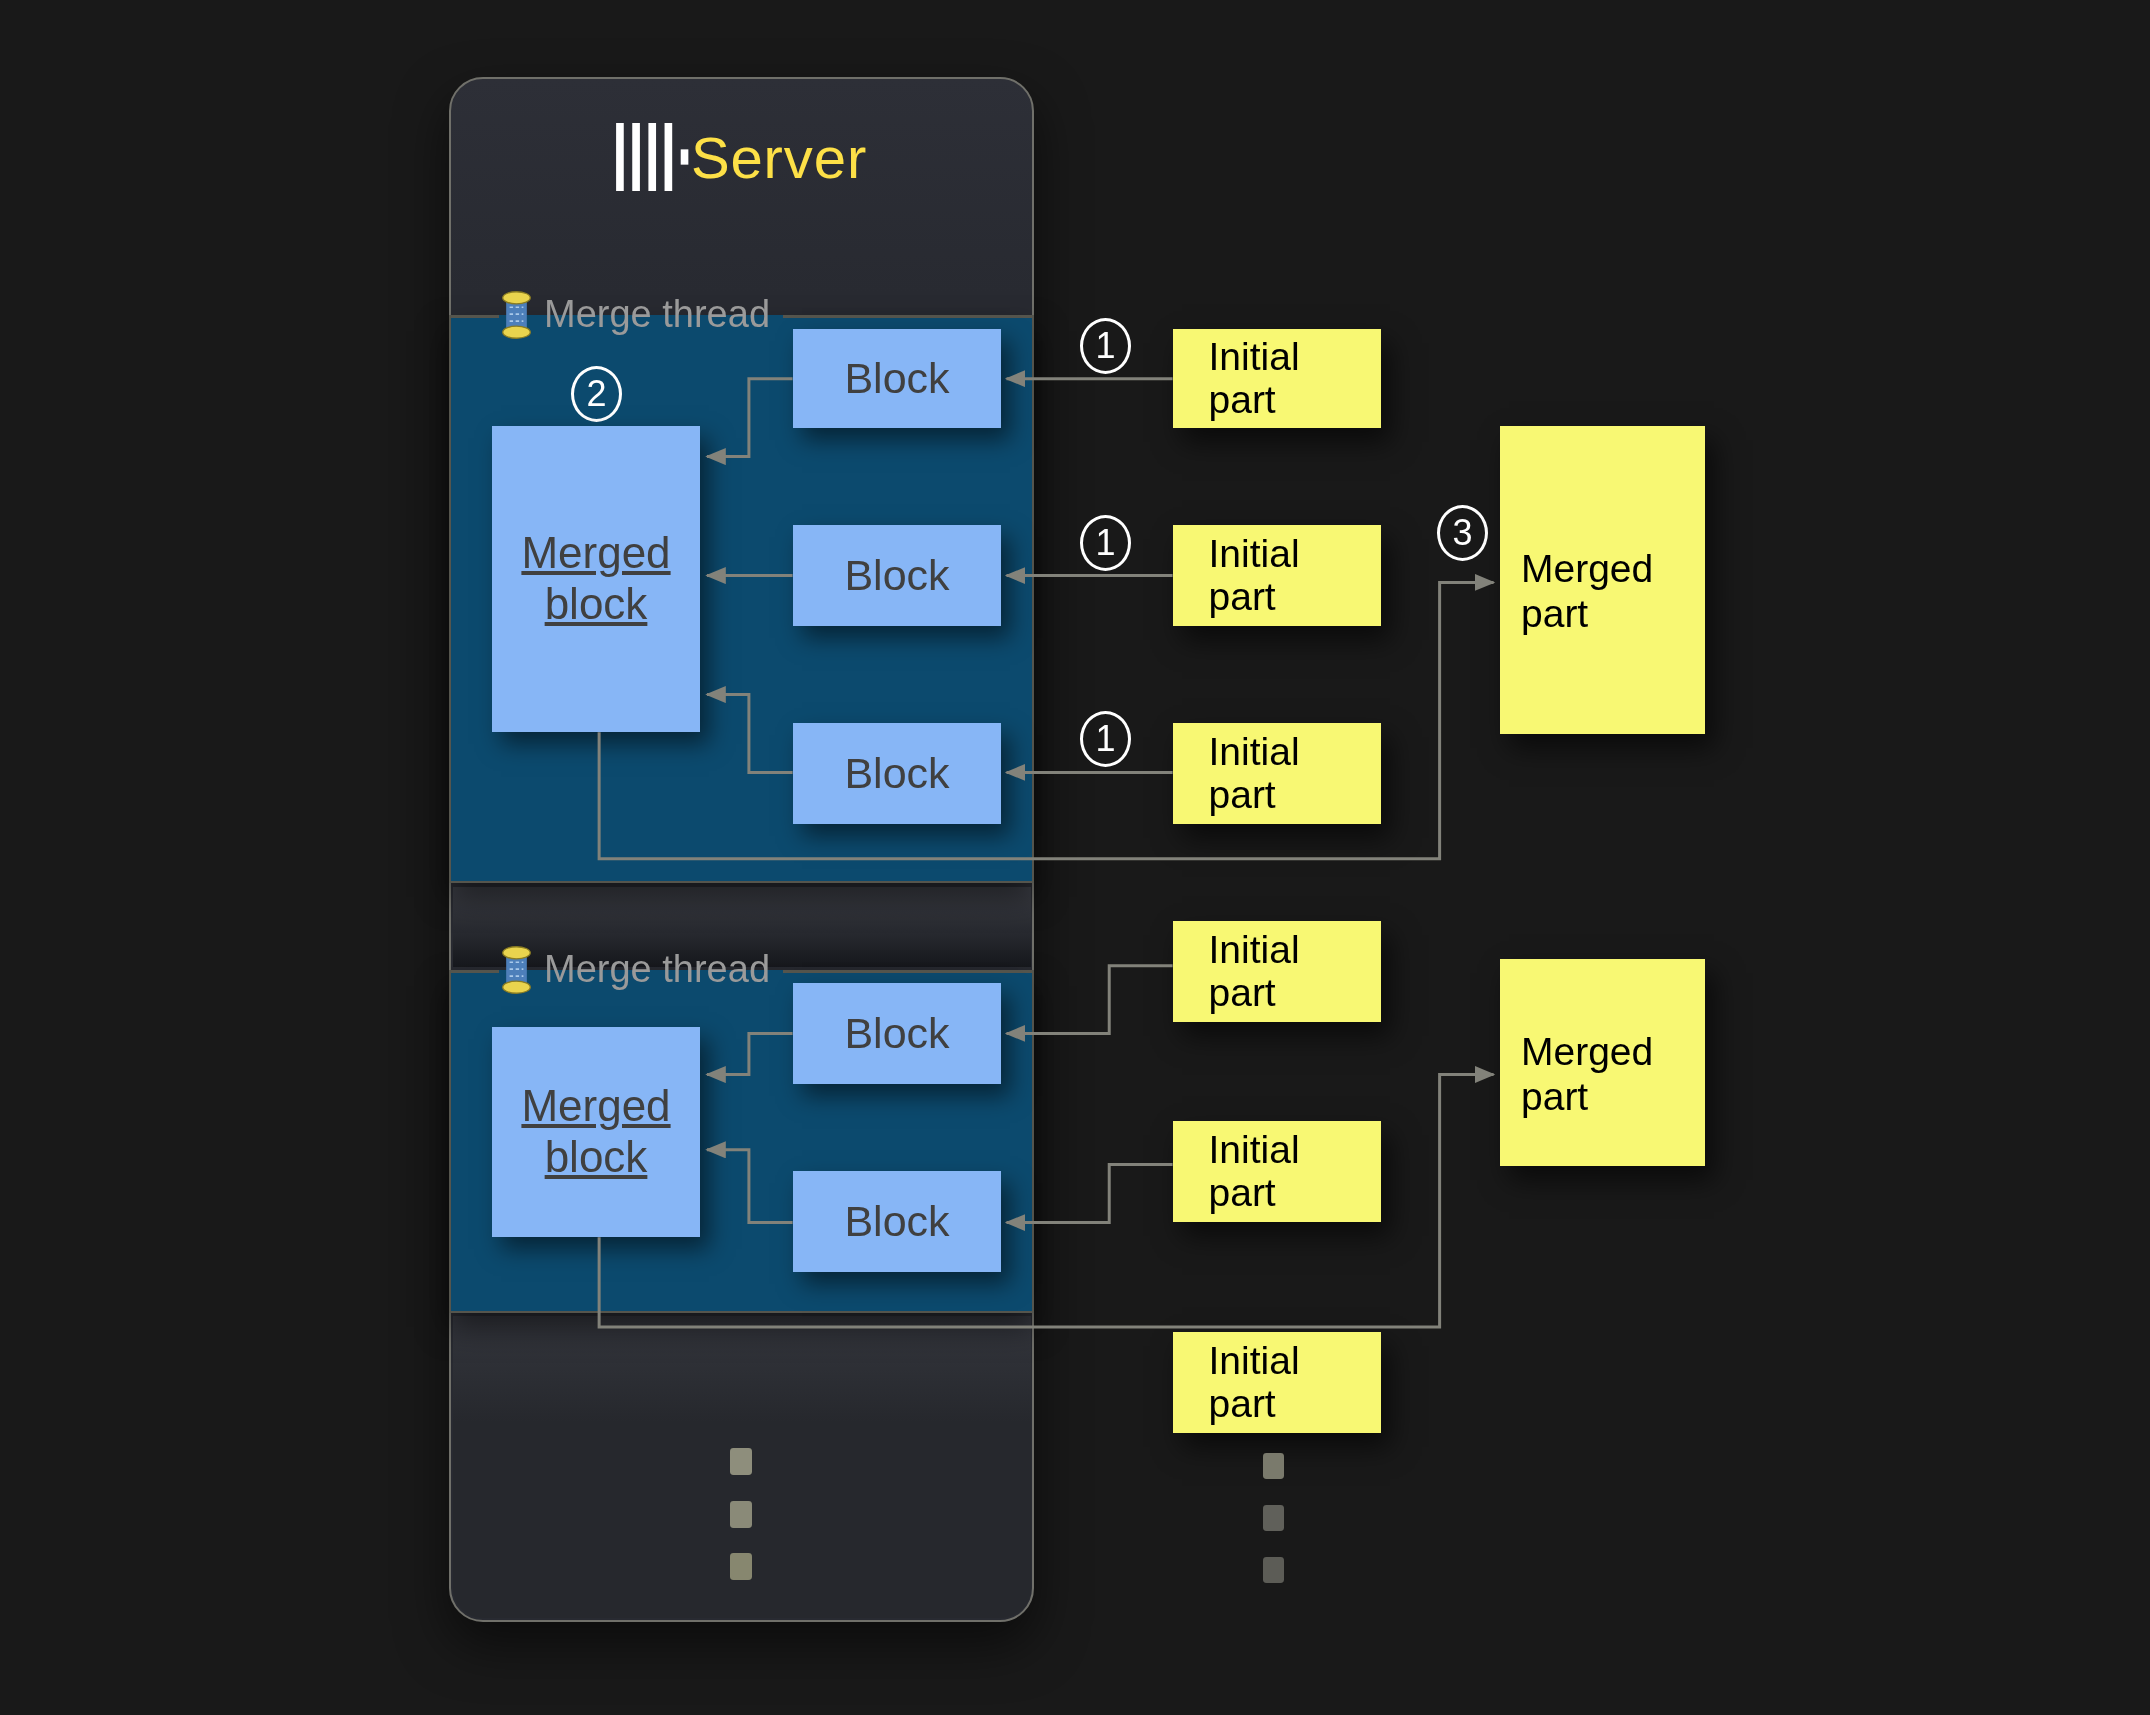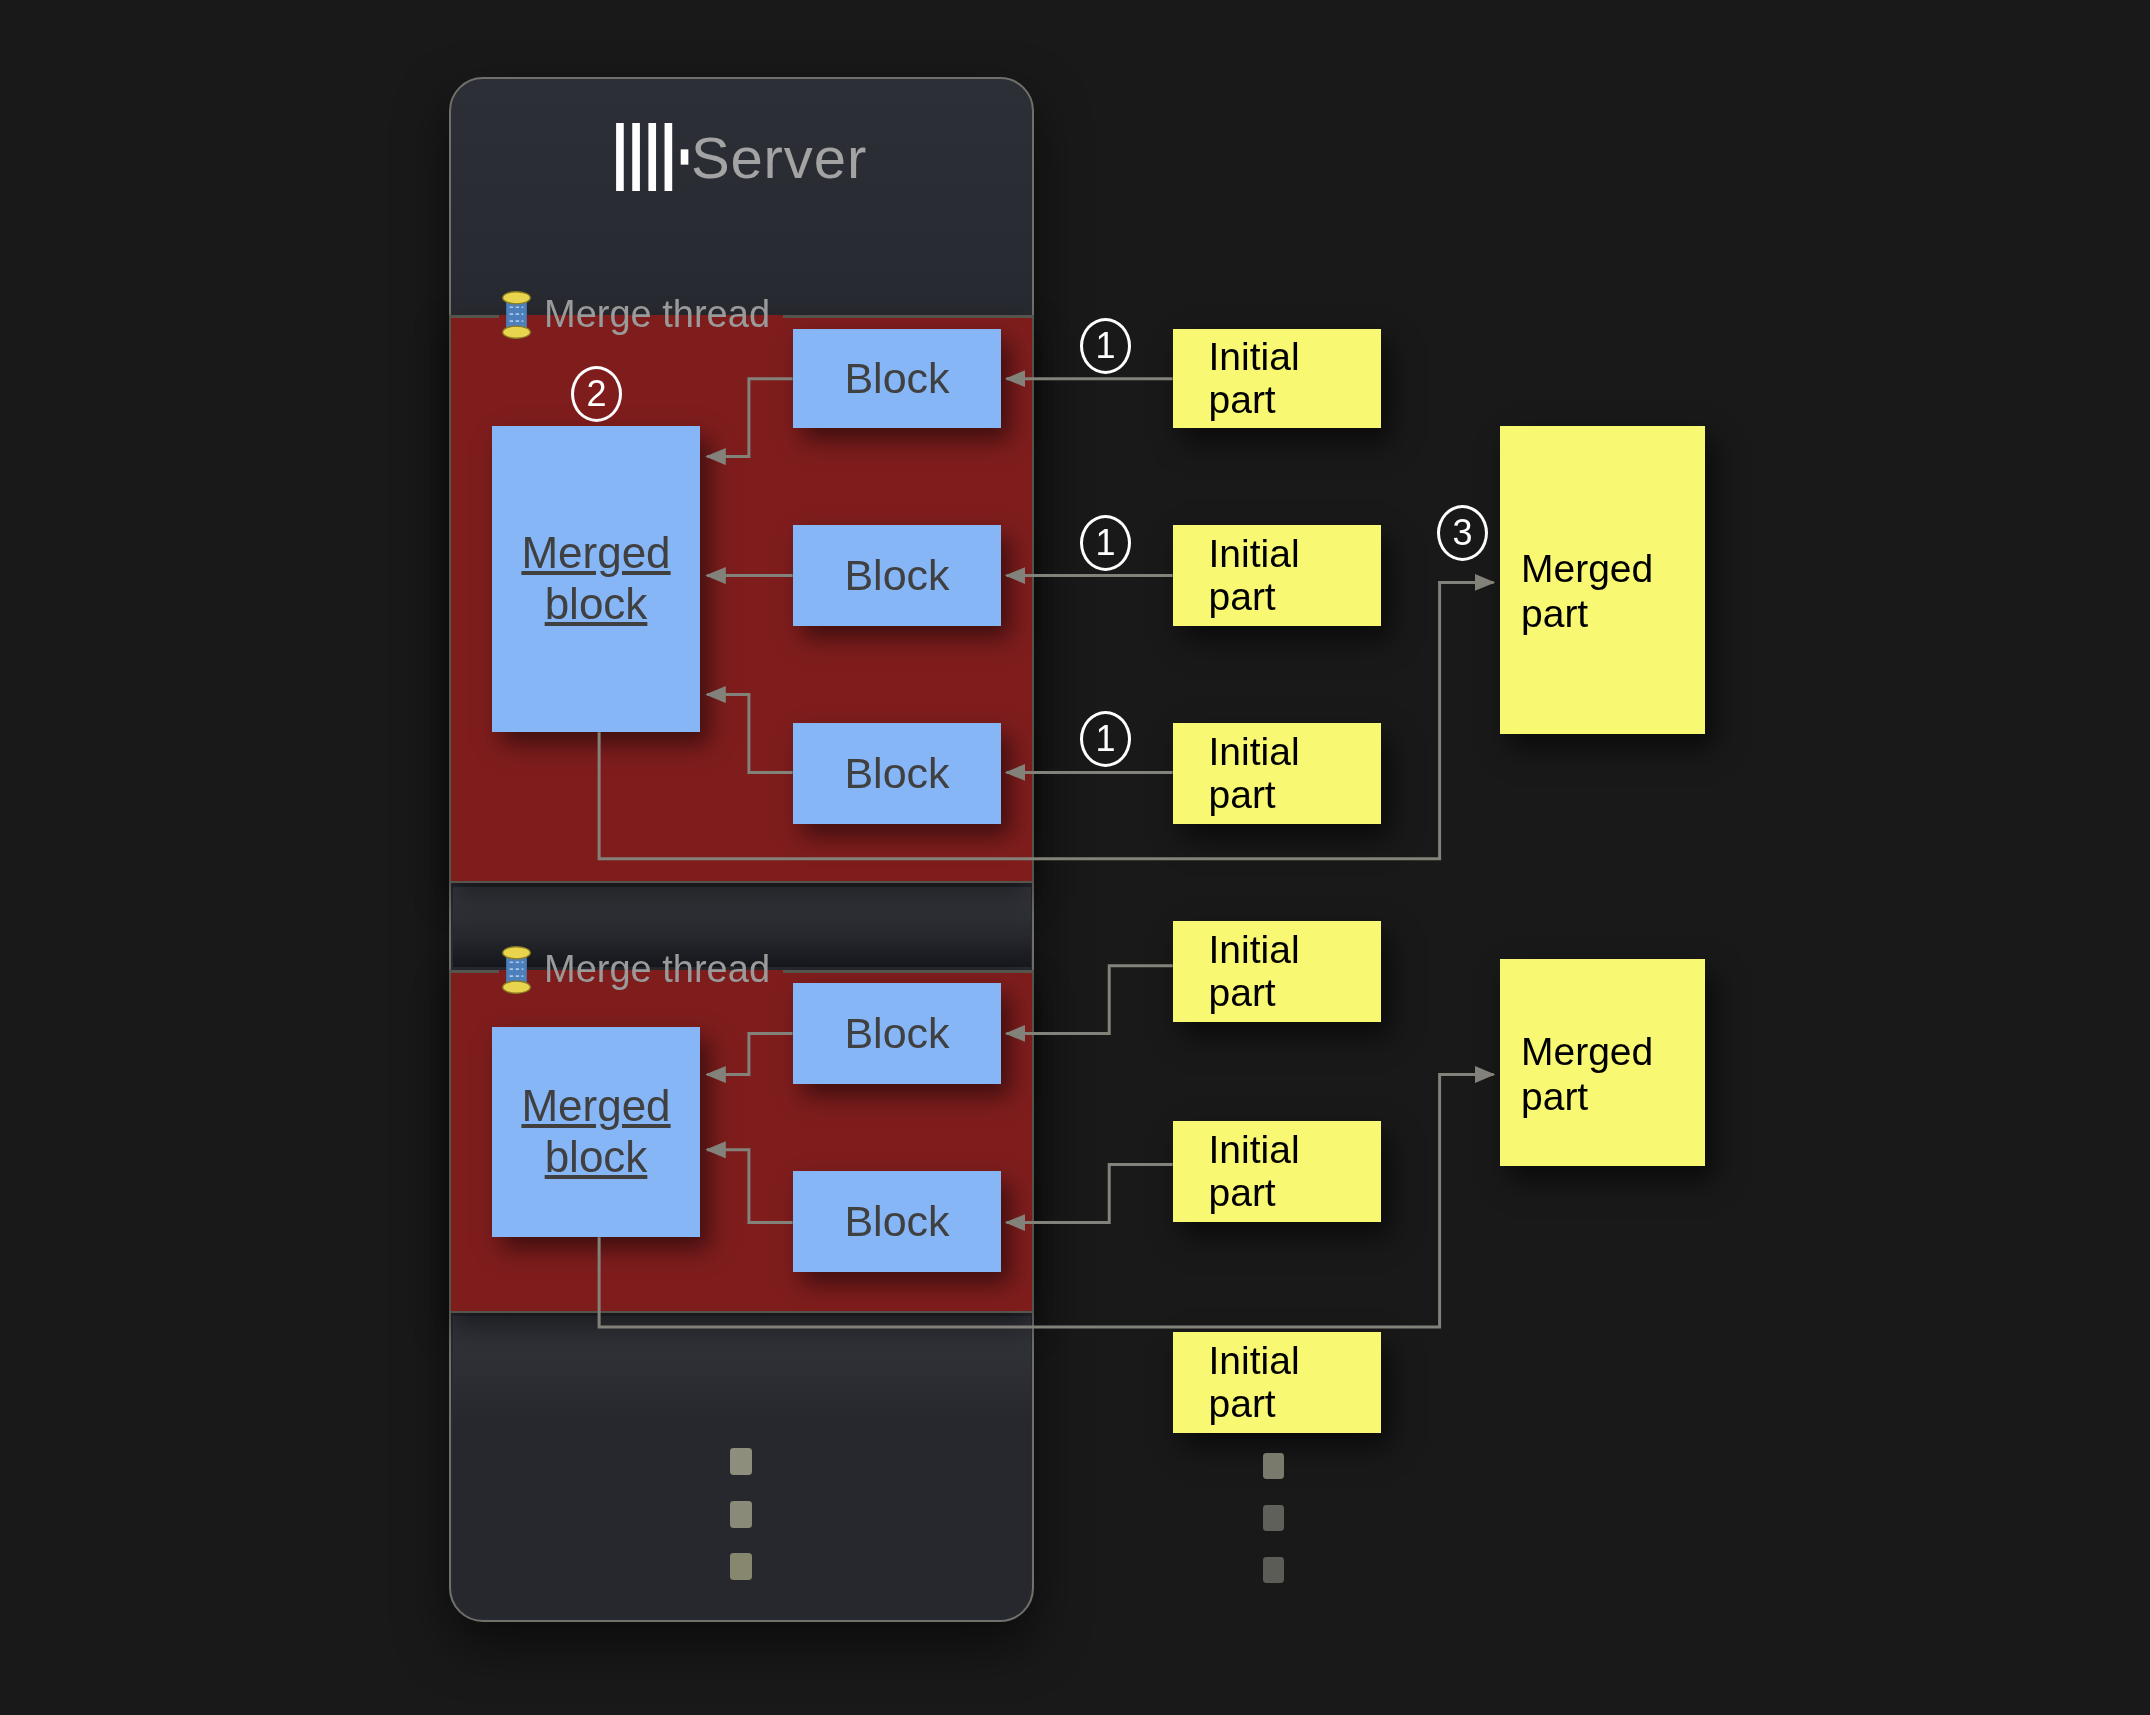--- a/index.html
+++ b/index.html
@@ -16,25 +16,25 @@
   .server-panel{
     left:449px;top:77px;width:585px;height:1545px;
     background:linear-gradient(180deg,#2d2f37 0%,#282a31 14%,#282a31 100%);
     border:2.6px solid #70706a;
     border-radius:34px;
     box-shadow:0 22px 51px rgba(0,0,0,.55);
   }
   .server-title{
     left:449px;top:110px;width:585px;height:94px;
     display:flex;align-items:center;justify-content:center;
-    color:#a3a3a3;font-size:58px;letter-spacing:0.9px;
+    color:#fde047;font-size:58px;letter-spacing:0.9px;
   }
   
   .thread-box{
-    background:#7f1d1d;
+    background:#0c4a6e;
     border:2.6px solid #55554d;
     border-top:none;
     box-shadow:0 15.4px 29px rgba(0,0,0,.5);
     padding-left:24px;
   }
   .topseg{position:absolute;top:0;height:2.6px;background:#55554d;}
   .legend{
     position:absolute;left:50px;top:-26px;height:51px;
     display:flex;align-items:center;gap:12px;
     color:#9a9a9a;font-size:38px;white-space:nowrap;

